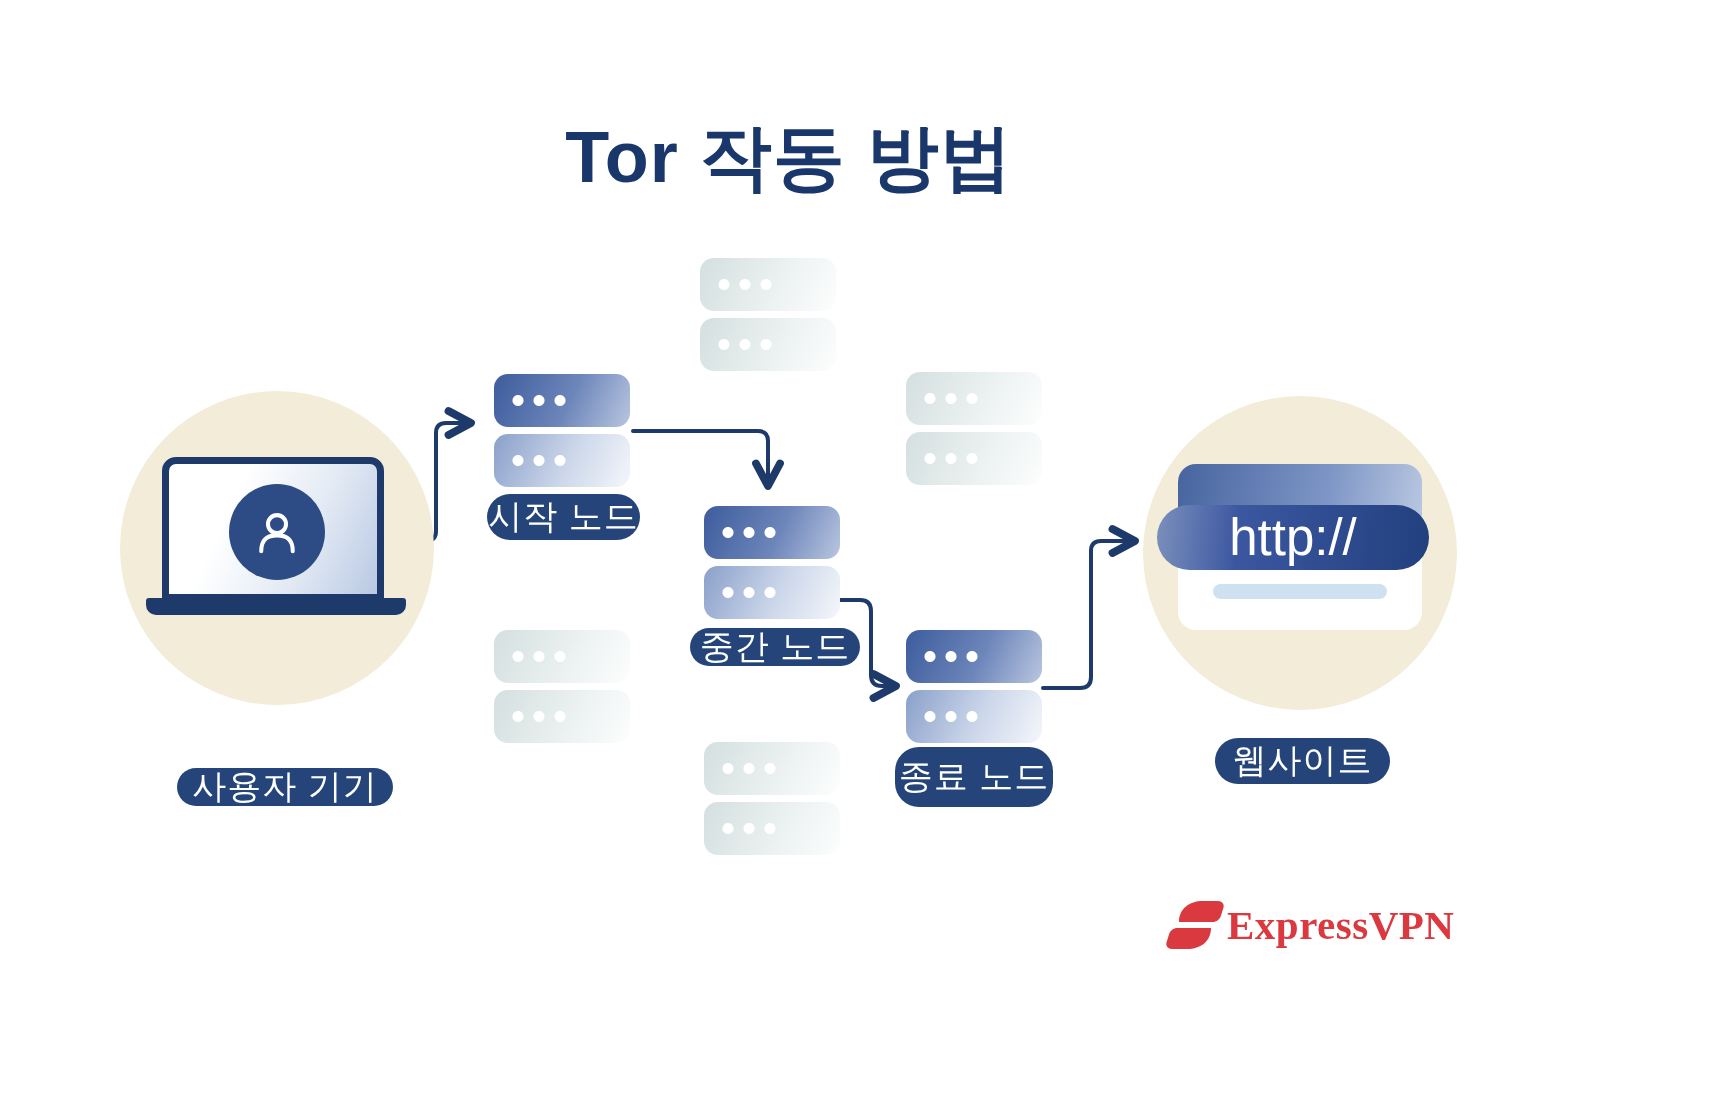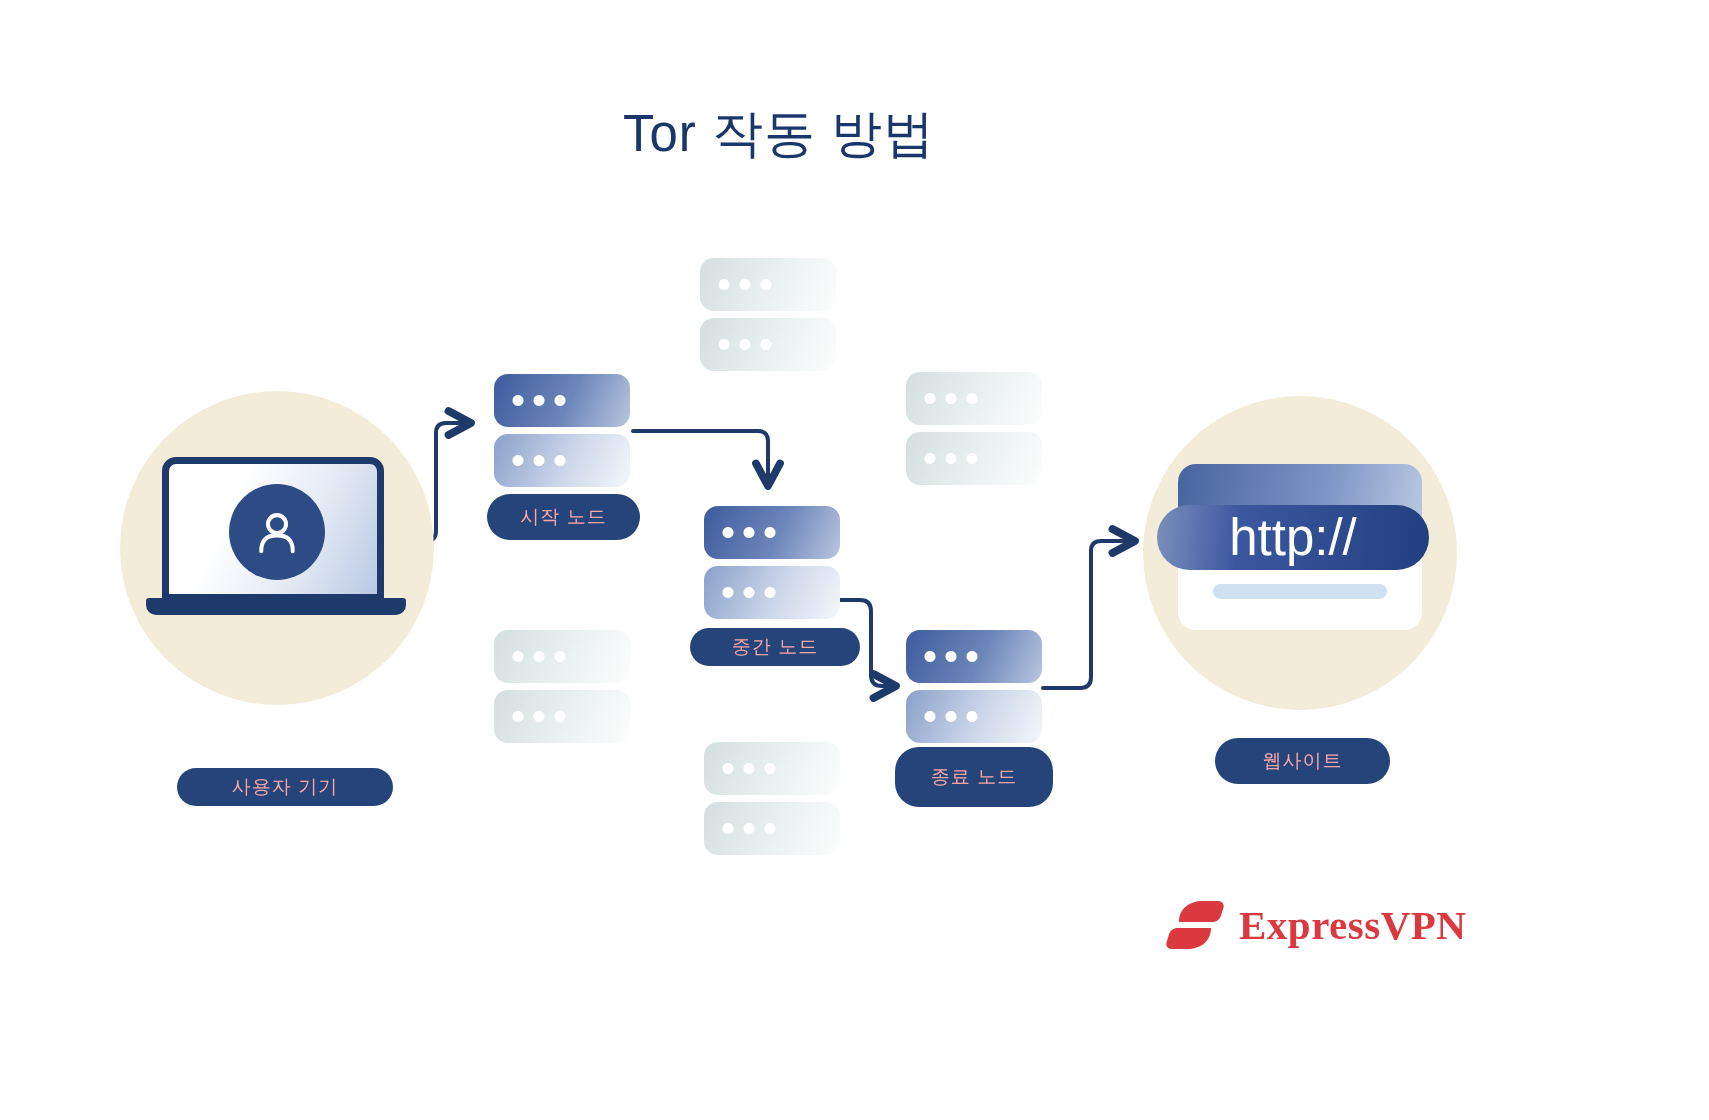--- a/index.html
+++ b/index.html
@@ -6,22 +6,22 @@
   #canvas {
     position:relative; width:1709px; height:1120px; background:#ffffff;
     font-family:"Liberation Sans", sans-serif; overflow:hidden;
     --navy:#1d3a6b; --pill:#25457a; --beige:#f2ecd9; --red:#da3940;
     --dots:
       radial-gradient(circle at 24px 50%, #ffffff 5px, rgba(255,255,255,0) 6px),
       radial-gradient(circle at 45px 50%, #ffffff 5px, rgba(255,255,255,0) 6px),
       radial-gradient(circle at 66px 50%, #ffffff 5px, rgba(255,255,255,0) 6px);
   }
   .title {
-    position:absolute; left:0; top:96px; width:1550px; margin:4px;
-    text-align:center; font-size:51px; font-weight:400; color:#1a376b;
+    position:absolute; left:0; top:96px; width:1550px; margin:14px;
+    text-align:center; font-size:72px; font-weight:700; color:#1a376b;
     letter-spacing:1px;
   }
   .circle { position:absolute; width:314px; height:314px; border-radius:50%; background:var(--beige); }
   #circle-user { left:120px; top:391px; }
   #circle-web  { left:1143px; top:396px; }
 
   
   .laptop-screen {
     position:absolute; left:162px; top:457px; width:222px; height:144px;
     box-sizing:border-box; border:7px solid var(--navy); border-radius:14px 14px 0 0;
@@ -38,38 +38,38 @@
 
   
   .server { position:absolute; width:136px; display:flex; flex-direction:column; gap:7px; }
   .server .row { height:53px; border-radius:14px; }
   .server.blue .row.r1 { background-image:var(--dots),linear-gradient(115deg,#3d5c9d 0%,#6d86ba 55%,#b9c6e0 100%); }
   .server.blue .row.r2 { background-image:var(--dots),linear-gradient(115deg,#8aa0ca 0%,#ccd7ea 55%,#f4f7fb 100%); }
   .server.light .row   { background-image:var(--dots),linear-gradient(115deg,#d4dfdf 0%,#e9efef 50%,#fdfefe 100%); }
 
   
   .pill {
-    position:absolute; background:var(--pill); color:#fca5a5; border-radius:24px;
+    position:absolute; background:var(--pill); color:#ffffff; border-radius:24px;
     display:flex; align-items:center; justify-content:center;
-    font-size:19px; letter-spacing:1px; white-space:nowrap;
+    font-size:34px; letter-spacing:1px; white-space:nowrap;
   }
 
   
   .browser { position:absolute; left:1178px; top:464px; width:244px; height:166px; border-radius:18px; overflow:hidden; }
   .browser-top { height:78px; background:linear-gradient(100deg,#46649f 0%,#7e96c6 60%,#bac9e2 100%); }
   .browser-bottom { height:88px; background:#ffffff; }
   .url-pill {
     position:absolute; left:1157px; top:505px; width:272px; height:65px; border-radius:34px;
     background:linear-gradient(95deg,#7c90bd 0%,#3b57a0 30%,#22407e 100%);
     color:#ffffff; display:flex; align-items:center; justify-content:center; font-size:51px;
   }
   .browser-line { position:absolute; left:1213px; top:584px; width:174px; height:15px; border-radius:8px; background:#cfe0f1; }
 
   
-  .brand { position:absolute; left:1163px; top:896px; display:flex; align-items:center; gap:12px; }
+  .brand { position:absolute; left:1163px; top:896px; display:flex; align-items:center; gap:0; }
   .brand-text { font-family:"Liberation Serif", serif; font-weight:700; font-size:41px; color:var(--red); letter-spacing:0.5px; }
 
   svg.arrows { position:absolute; left:0; top:0; pointer-events:none; }
 </style>
 </head>
 <body>
 
 <div id="canvas">
 
   <h1 class="title">Tor 작동 방법</h1>

